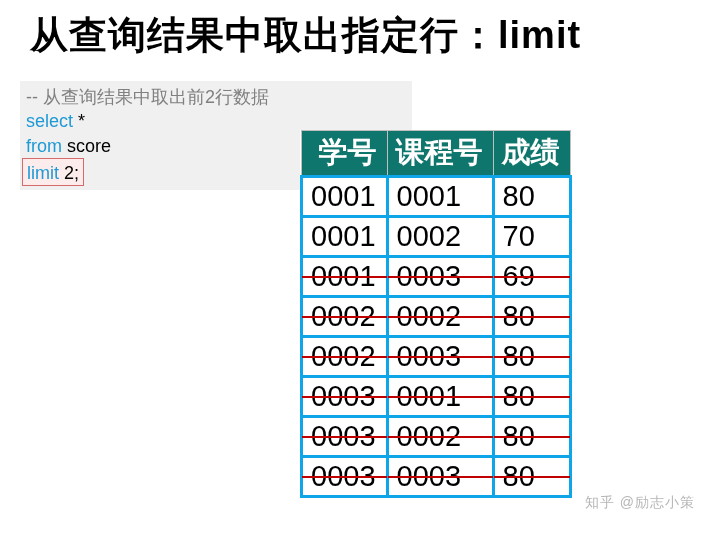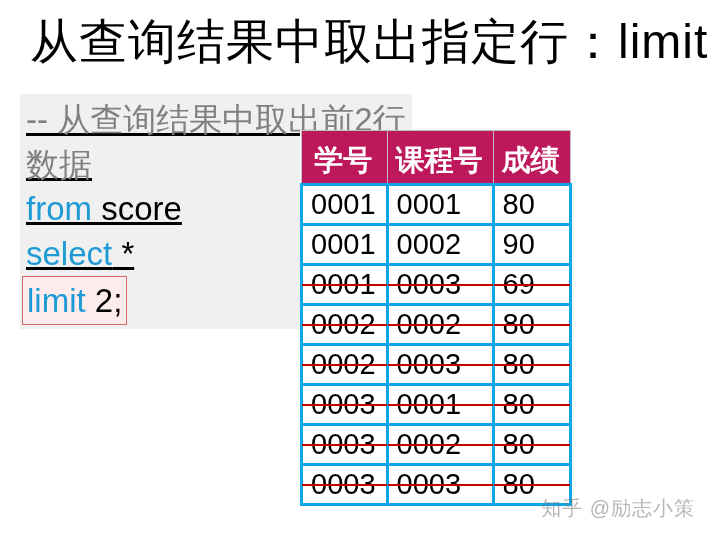--- a/index.html
+++ b/index.html
@@ -6,35 +6,34 @@
     margin: 0;
     padding: 0;
     width: 720px;
     height: 540px;
     background: #fff;
     font-family: "Microsoft YaHei", Arial, sans-serif;
     overflow: hidden;
     position: relative;
   }
   .title {
-    font-size: 48px;
-    font-weight: 400;
+    font-size: 38px;
+    font-weight: 700;
     margin: 10px 0 20px 30px;
     color: #000;
     letter-spacing: 1px;
   }
   .code-block {
     background: #f0f0f0;
     margin-left: 20px;
     padding: 4px 6px 4px 6px;
     width: 380px;
-    font-size: 33px;
+    font-size: 18px;
     line-height: 1.35;
     font-family: "Microsoft YaHei", Arial, sans-serif;
-    text-decoration: underline;
   }
   .comment { color: #808080; }
   .kw { color: #1e9ad6; }
   .txt { color: #000; }
   .highlight {
     display: inline-block;
     background: #fdecec;
     border: 1px solid #d66a6a;
     padding: 2px 4px 0 4px;
     margin-left: -4px;
@@ -43,25 +42,25 @@
     position: absolute;
     top: 130px;
     left: 300px;
   }
   table {
     border-collapse: collapse;
     font-size: 29px;
     background: #fff;
   }
   th {
-    background: #be185d;
+    background: #0f766e;
     color: #fff;
     font-weight: 700;
-    text-align: center;
-    padding: 10px 10px 2px 8px;
+    text-align: right;
+    padding: 2px 10px 2px 8px;
     border: 1px solid #bfbfbf;
   }
   td {
     border: 3px solid #0ea5e9;
     padding: 2px 10px 2px 8px;
     color: #000;
     position: relative;
   }
   tr.struck td::after {
     content: "";
@@ -69,38 +68,38 @@
     left: -1px;
     right: -1px;
     top: 50%;
     height: 2px;
     background: #c00000;
     transform: translateY(-50%);
   }
   .watermark {
     position: absolute;
     right: 25px;
-    bottom: 18px;
+    bottom: 28px;
     color: rgba(120,120,120,0.55);
-    font-size: 20px;
+    font-size: 14px;
     letter-spacing: 1px;
   }
 </style>
 </head>
 <body>
 
 <div class="title">从查询结果中取出指定行：limit</div>
 
 <div class="code-block">
   <div class="comment">-- 从查询结果中取出前2行数据</div>
   <div>
-    <span class="kw">from</span><span class="txt"> score</span>
+    <span class="kw">select</span><span class="txt"> *</span>
   </div>
   <div>
-    <span class="kw">select</span><span class="txt"> *</span>
+    <span class="kw">from</span><span class="txt"> score</span>
   </div>
   <div>
     <span class="highlight"><span class="kw">limit</span><span class="txt"> 2;</span></span>
   </div>
 </div>
 
 <div class="result">
   <table>
     <thead>
       <tr id="hdr-row">
@@ -111,21 +110,21 @@
     </thead>
     <tbody id="tbody">
         <tr>
           <td>0001</td>
           <td>0001</td>
           <td>80</td>
         </tr>
         <tr>
           <td>0001</td>
           <td>0002</td>
-          <td>90</td>
+          <td>70</td>
         </tr>
         <tr class="struck">
           <td>0001</td>
           <td>0003</td>
           <td>69</td>
         </tr>
         <tr class="struck">
           <td>0002</td>
           <td>0002</td>
           <td>80</td>

